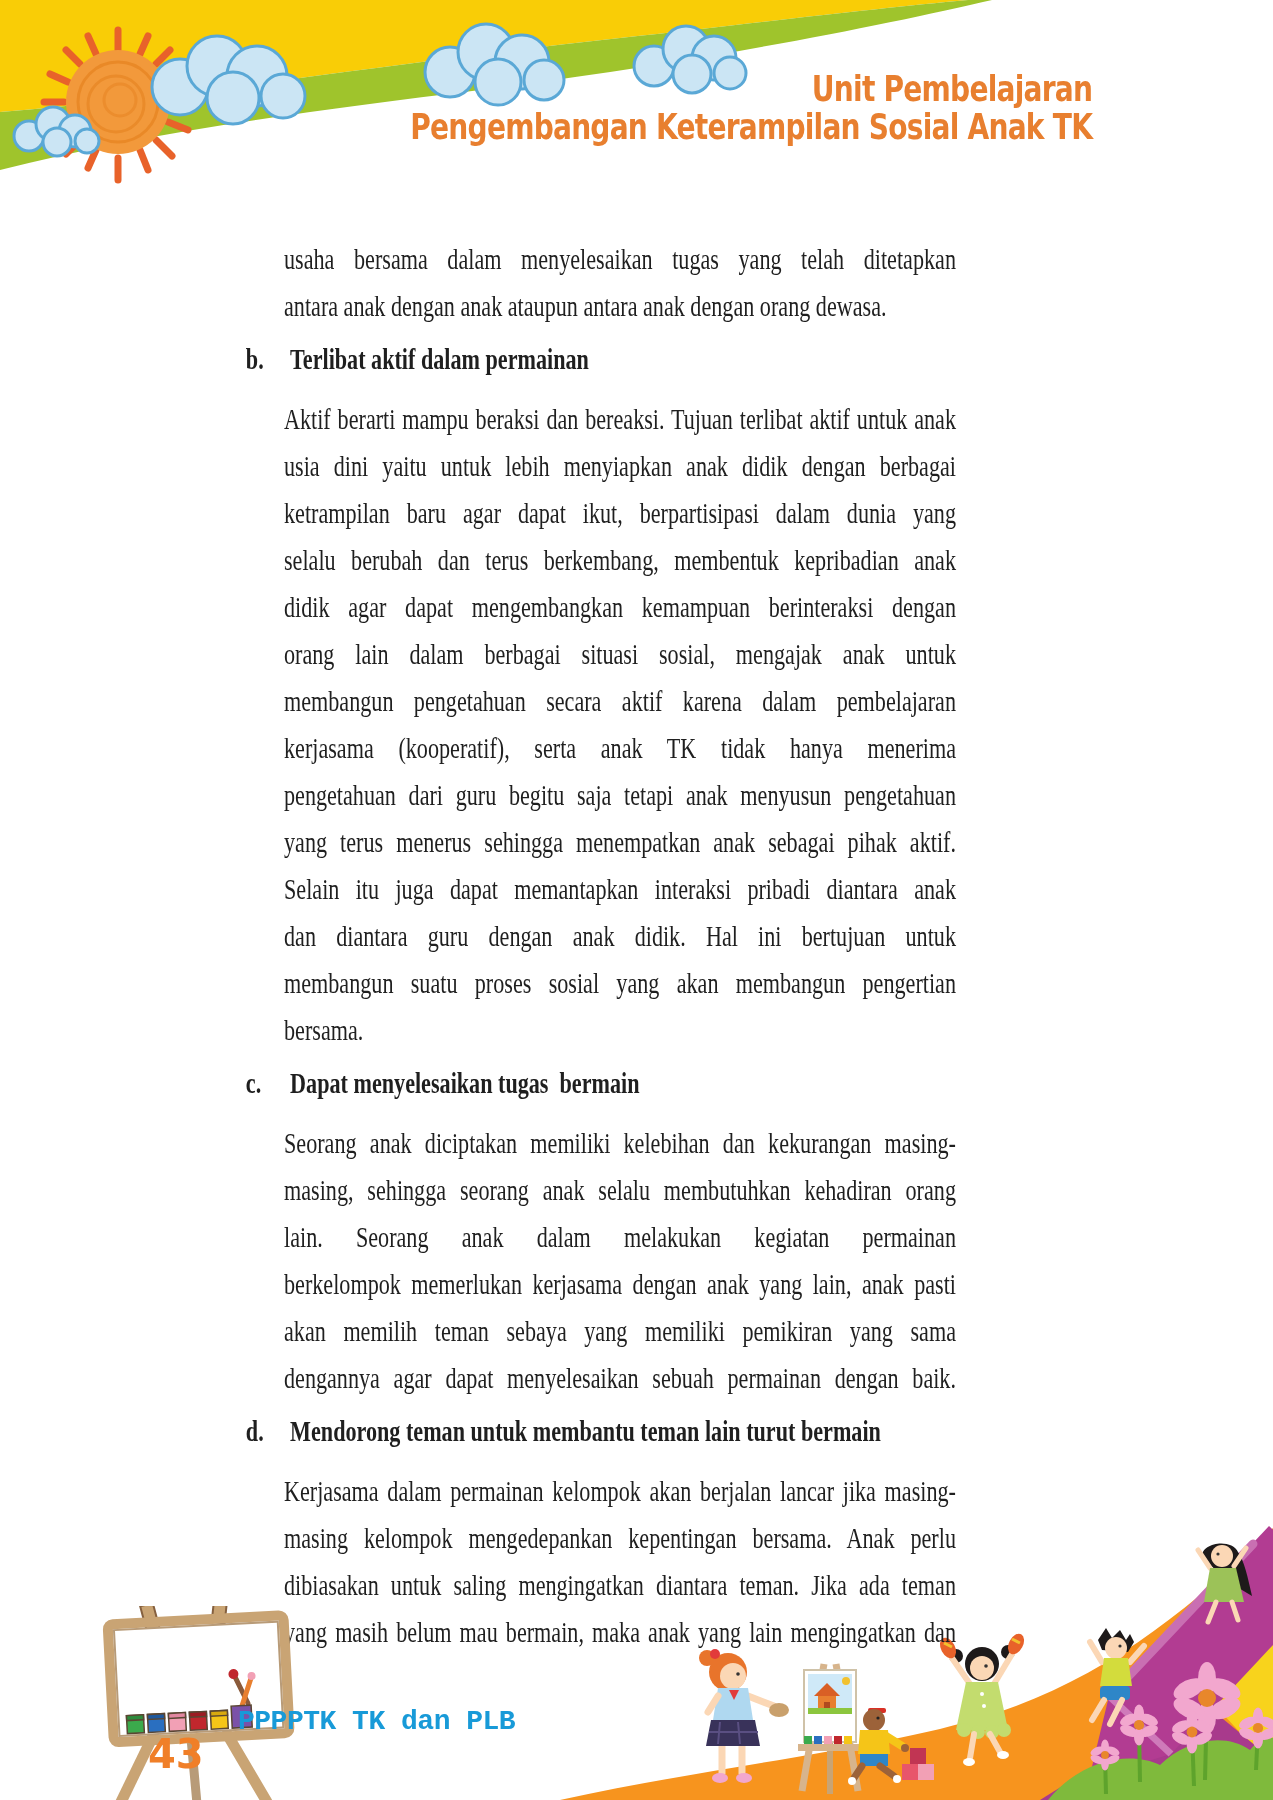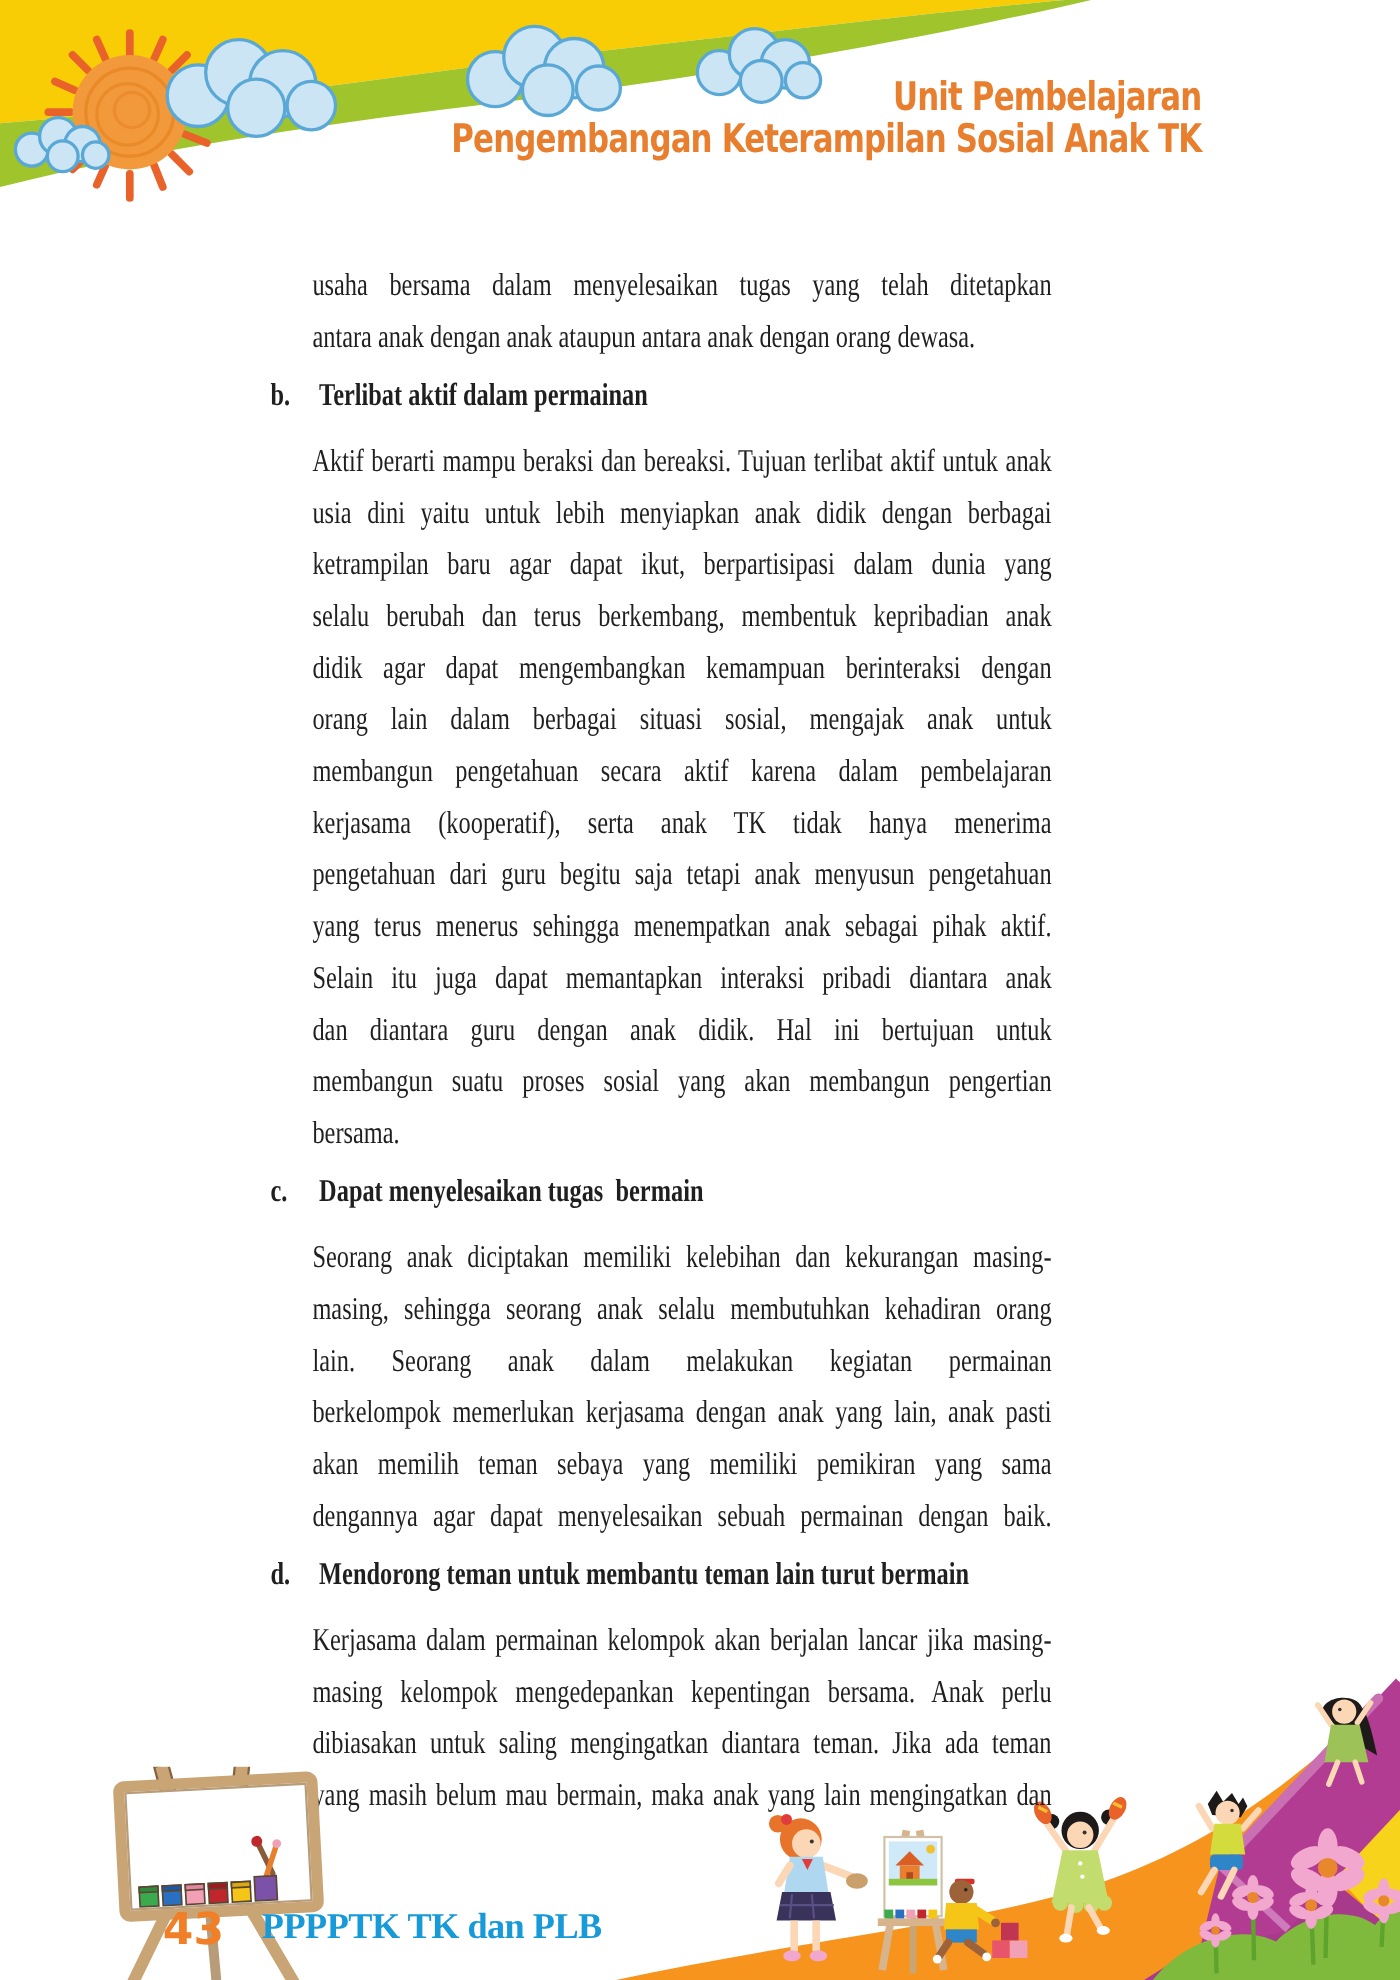--- a/index.html
+++ b/index.html
@@ -30,22 +30,22 @@
   .para{margin-top:13px;}
   
   .footer-art{position:absolute;left:0;top:1460px;width:1273px;height:340px;z-index:1;}
   .easel-art{position:absolute;left:95px;top:1606px;width:230px;height:200px;z-index:2;}
   .page-number{
     position:absolute;left:148px;top:1731px;width:62px;text-align:left;z-index:3;
     font-family:"DejaVu Sans", sans-serif;font-weight:bold;font-size:40px;
   }
   .org-logo{
     position:absolute;left:238px;top:1706px;z-index:3;
-    font-family:Liberation Serif, serif;font-weight:bold;font-size:33px;
-    letter-spacing:-0.5px;white-space:nowrap;margin-top:28px;
+    font-family:Liberation Mono, monospace;font-weight:bold;font-size:28px;
+    letter-spacing:-0.5px;white-space:nowrap;
   }
 </style>
 </head>
 <body>
 
 <svg class="header-art" viewBox="0 0 1273 200">
   <path d="M0,0 H968 C880,8 780,20 620,38 C400,62 180,98 0,112 Z" fill="#F9CD06"></path>
   <path d="M0,112 C180,98 400,62 620,38 C780,20 880,8 968,0 H992 C880,26 700,62 480,90 C300,112 140,134 0,170 Z" fill="#9FC42C"></path>
 
   <g>

